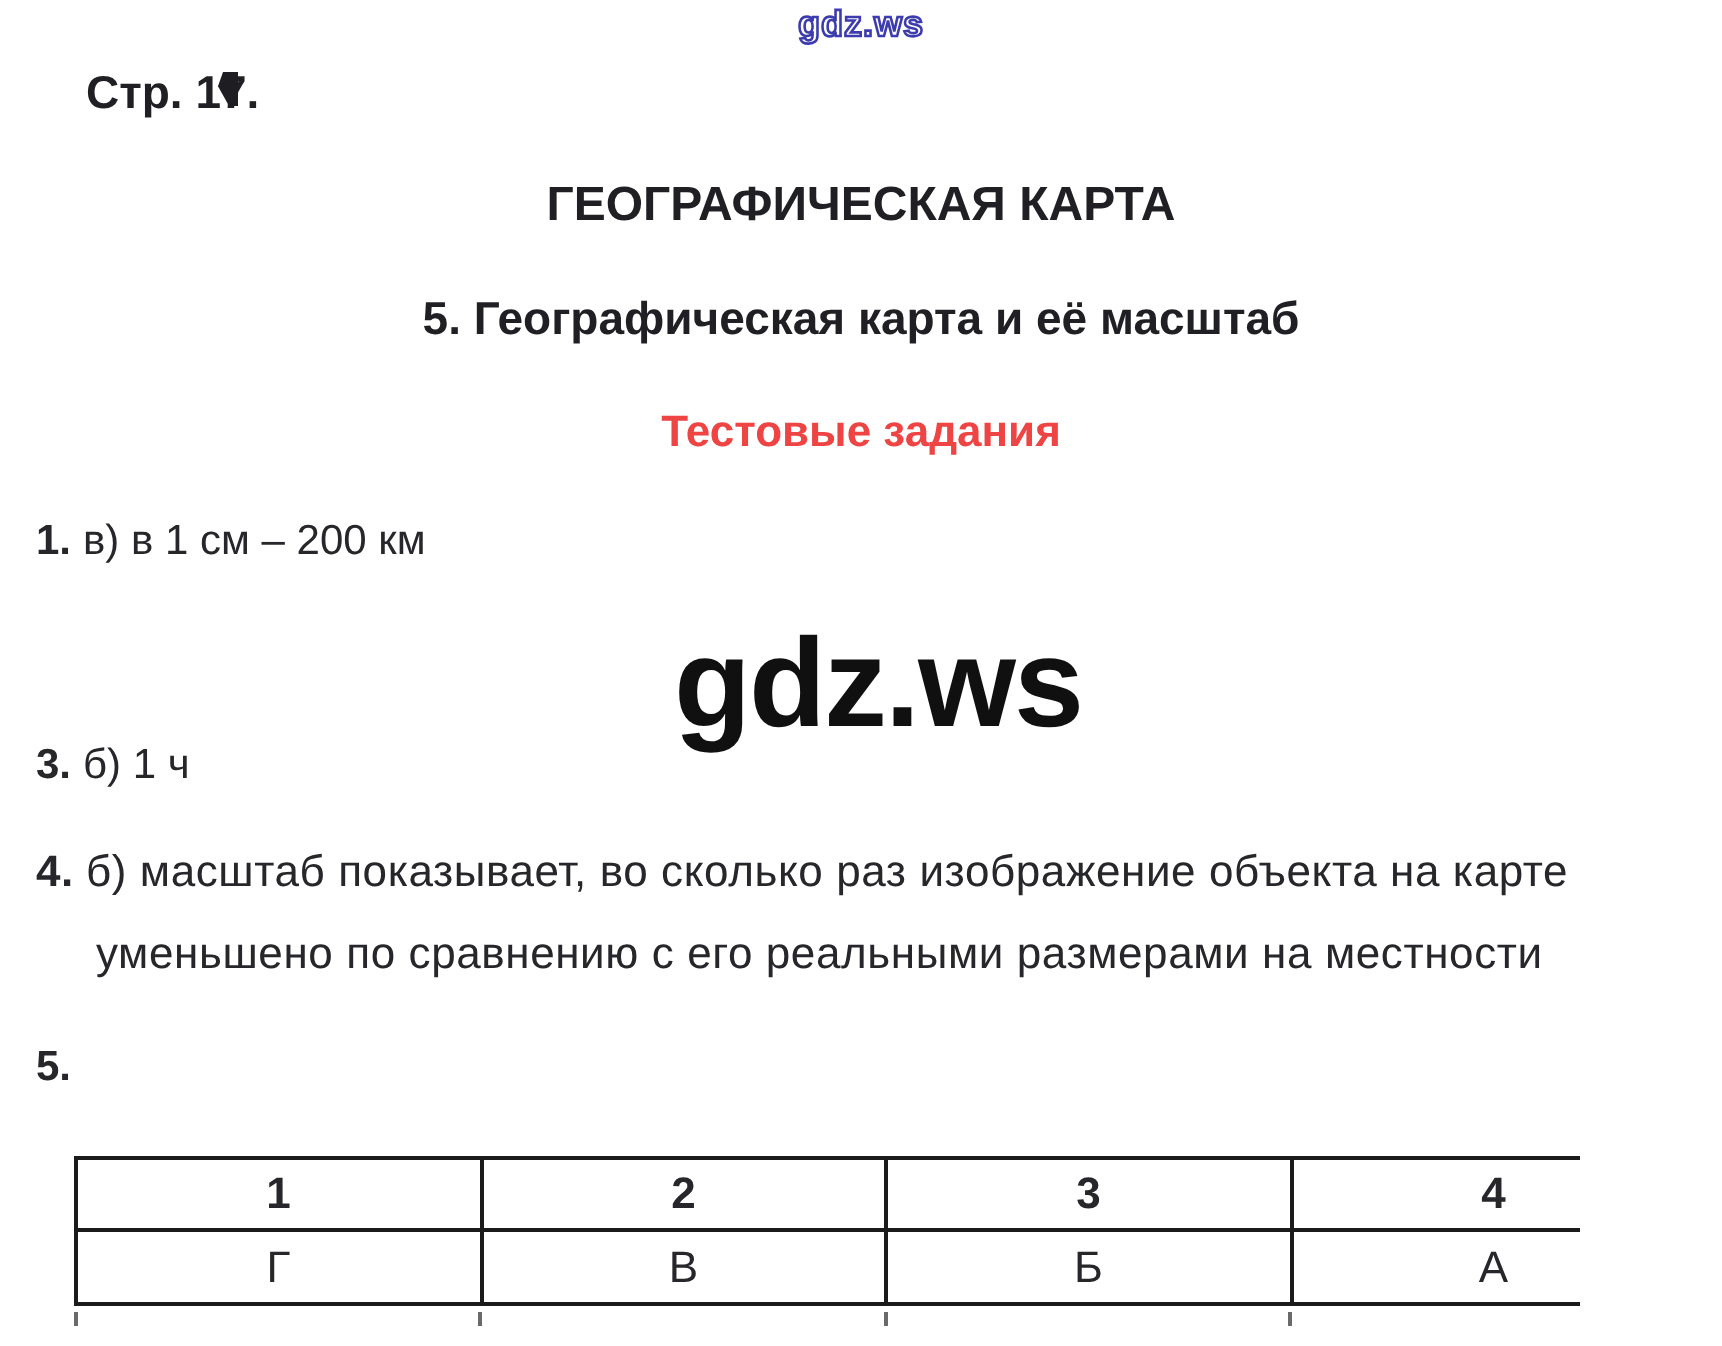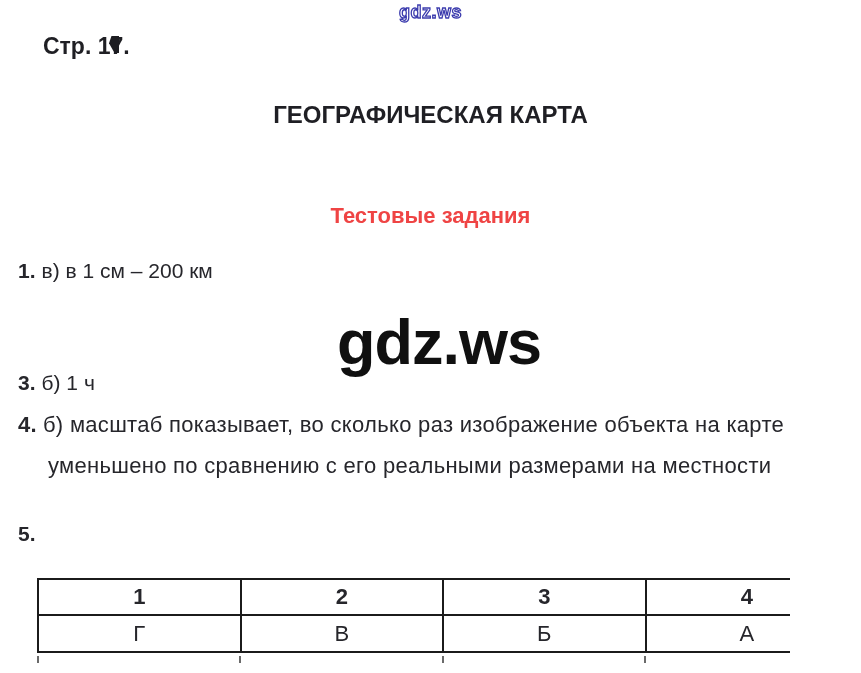--- a/index.html
+++ b/index.html
@@ -39,34 +39,34 @@
     margin-left: 25px;
   }
   .frag {
     left: 109px;
     top: 36px;
     width: 10px;
     height: 17px;
     background: #1d1d22;
     clip-path: polygon(25% 0, 100% 0, 100% 100%, 55% 100%, 0 42%);
   }
-  .h1 { top: 89px;  font-size: 24px; font-weight: 700; color: #1f1f24; margin-top: 12px; }
+  .h1 { top: 89px;  font-size: 24px; font-weight: 700; color: #1f1f24; }
   .h2 { top: 146px; font-size: 23px; font-weight: 700; color: #1f1f24; }
   .h3 { top: 203px; font-size: 22px; font-weight: 700; color: #ef4444; }
   .answer {
     left: 18px;
     font-size: 21px;
     color: #26262b;
     white-space: nowrap;
   }
   .answer .num { font-weight: 700; margin-right: 6px; }
   .a1 { top: 259px; text-align: center; }
   .a2 { top: 315px; }
   .a3 { top: 371px; }
-  .a4 { top: 404px; font-size: 22px; letter-spacing: 0.3px; line-height: 41px; }
+  .a4 { top: 415px; font-size: 22px; letter-spacing: 0.3px; line-height: 41px; }
   .a4 .cont { padding-left: 30px; }
   .a5 { top: 522px; }
   .wm-big {
     left: 337px;
     top: 306px;
     font-size: 63px;
     font-weight: 600;
     letter-spacing: -1px;
     color: #101010;
   }
@@ -99,20 +99,21 @@
 <body>
 
 <div id="page">
 
   <div class="abs centered wm-top">gdz.ws</div>
 
   <div class="abs page-ref">Стр. 17.</div>
   <div class="abs frag"></div>
 
   <div class="abs centered h1">ГЕОГРАФИЧЕСКАЯ КАРТА</div>
+  <div class="abs centered h2">5. Географическая карта и её масштаб</div>
   <div class="abs centered h3">Тестовые задания</div>
 
   <div class="abs answer a1"><span class="num">1.</span><span>в) в 1 см – 200 км</span></div>
 
 
   <div class="abs wm-big">gdz.ws</div>
 
   <div class="abs answer a3"><span class="num">3.</span><span>б) 1 ч</span></div>
 
   <div class="abs answer a4">

